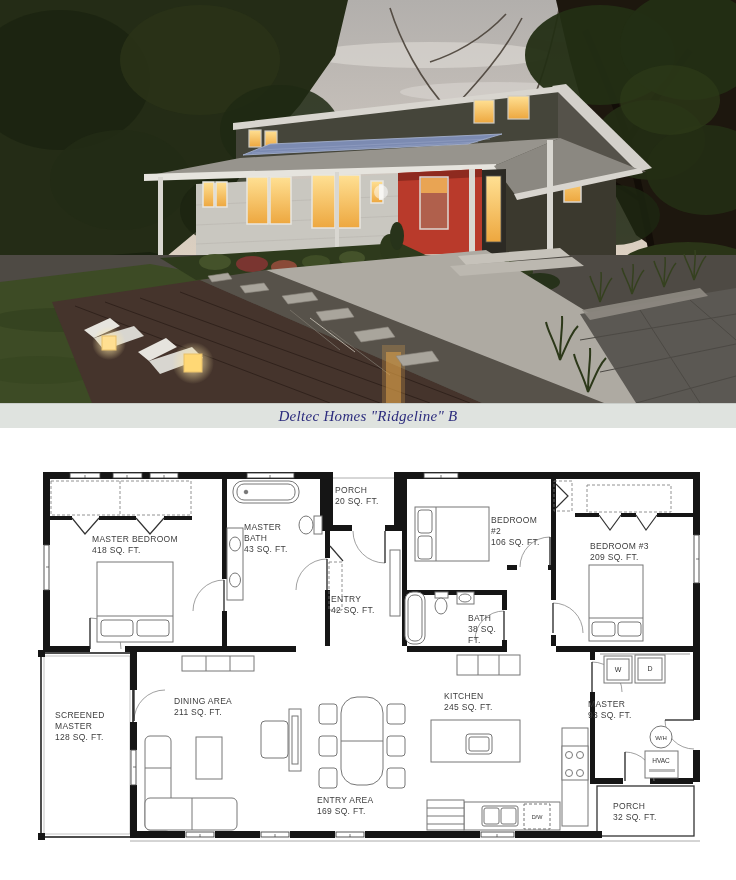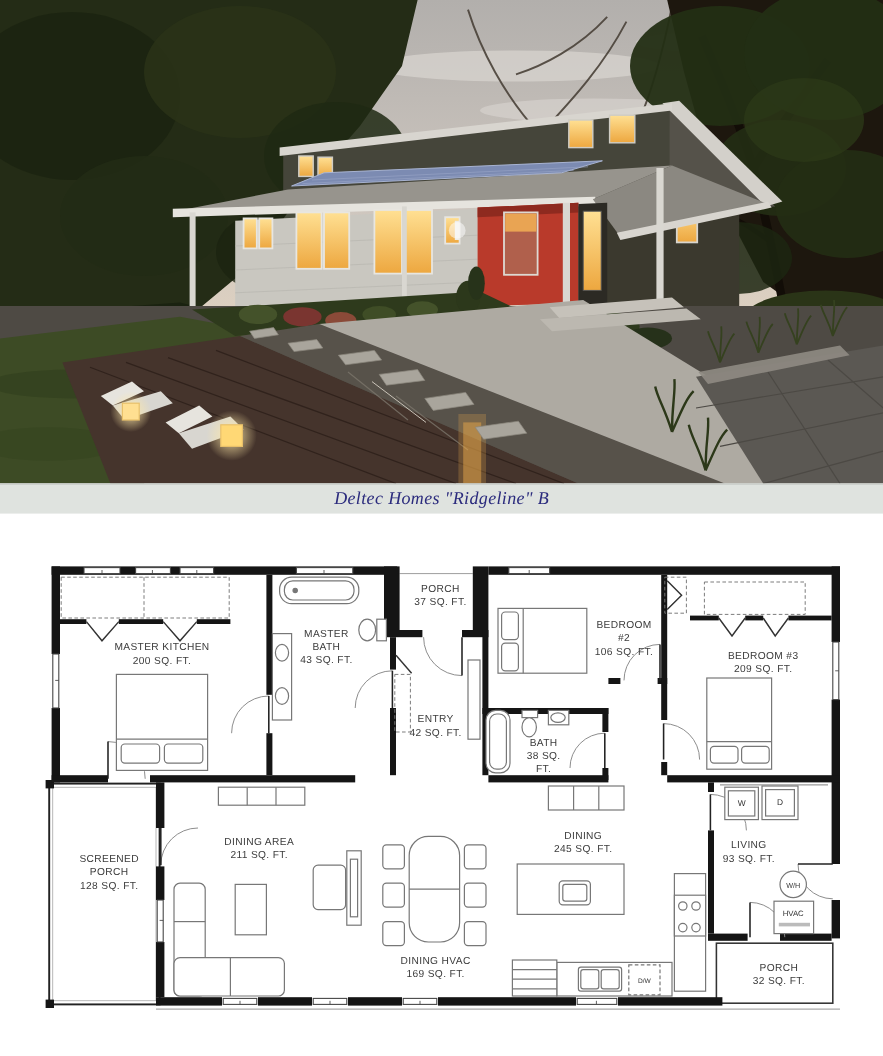--- a/index.html
+++ b/index.html
@@ -5,21 +5,21 @@
   html,body{margin:0;padding:0;background:#fff;}
   .page{position:relative;width:736px;height:880px;background:#fff;overflow:hidden;
         font-family:"Liberation Sans",sans-serif;}
   .photo{position:absolute;left:0;top:0;width:736px;height:403px;}
   .caption-bar{position:absolute;left:0;top:403px;width:736px;height:24px;
         background:#dfe3df;border-top:1px solid #c9cdc9;display:flex;align-items:center;justify-content:center;}
   .caption-text{font-family:"Liberation Serif","DejaVu Serif",serif;font-style:italic;
         font-size:15px;color:#2b2b7d;letter-spacing:.3px;}
   .plan{position:absolute;left:0;top:450px;width:736px;height:412px;background:#fff;}
   .plan svg{position:absolute;left:0;top:0;}
-  .rlabel{position:absolute;transform:translate(-50%,-50%);text-align:center;
+  .rlabel{position:absolute;transform:translate(-50%,-50%);text-align:left;
         font-size:8.5px;line-height:1.3;letter-spacing:.3px;color:#3c3c3c;z-index:2;}
   .rlabel .rname,.rlabel .rarea{display:block;}
   .plan text{font-family:"Liberation Sans",sans-serif;fill:#333;}
 </style>
 </head>
 <body>
 
 <div class="page">
 
   <div class="photo">
@@ -448,65 +448,65 @@
       <g text-anchor="middle">
         <text x="618" y="222" font-size="7">W</text>
         <text x="650" y="221" font-size="7">D</text>
         <text x="661" y="290" font-size="6">W/H</text>
         <text x="661" y="313" font-size="6.5">HVAC</text>
         <text x="537" y="369" font-size="5.5">D/W</text>
       </g>
     </svg>
 
     <div class="rlabel" style="left:135px;top:95px;width:86px">
-      <span class="rname">MASTER KITCHEN</span>
-      <span class="rarea">200 SQ. FT.</span>
+      <span class="rname">MASTER BEDROOM</span>
+      <span class="rarea">418 SQ. FT.</span>
     </div>
     <div class="rlabel" style="left:272px;top:89px;width:56px">
       <span class="rname">MASTER BATH</span>
       <span class="rarea">43 SQ. FT.</span>
     </div>
     <div class="rlabel" style="left:367px;top:46px;width:64px">
       <span class="rname">PORCH</span>
-      <span class="rarea">37 SQ. FT.</span>
+      <span class="rarea">20 SQ. FT.</span>
     </div>
     <div class="rlabel" style="left:363px;top:155px;width:64px">
       <span class="rname">ENTRY</span>
       <span class="rarea">42 SQ. FT.</span>
     </div>
     <div class="rlabel" style="left:520px;top:82px;width:58px">
       <span class="rname">BEDROOM #2</span>
       <span class="rarea">106 SQ. FT.</span>
     </div>
     <div class="rlabel" style="left:636px;top:102px;width:92px">
       <span class="rname">BEDROOM #3</span>
       <span class="rarea">209 SQ. FT.</span>
     </div>
-    <div class="rlabel" style="left:453px;top:180px;width:36px">
+    <div class="rlabel" style="left:486px;top:180px;width:36px">
       <span class="rname">BATH</span>
       <span class="rarea">38 SQ. FT.</span>
     </div>
     <div class="rlabel" style="left:91px;top:277px;width:72px">
-      <span class="rname">SCREENED PORCH</span>
+      <span class="rname">SCREENED MASTER</span>
       <span class="rarea">128 SQ. FT.</span>
     </div>
     <div class="rlabel" style="left:216px;top:257px;width:84px">
       <span class="rname">DINING AREA</span>
       <span class="rarea">211 SQ. FT.</span>
     </div>
     <div class="rlabel" style="left:363px;top:356px;width:92px">
-      <span class="rname">DINING HVAC</span>
+      <span class="rname">ENTRY AREA</span>
       <span class="rarea">169 SQ. FT.</span>
     </div>
     <div class="rlabel" style="left:486px;top:252px;width:84px">
-      <span class="rname">DINING</span>
+      <span class="rname">KITCHEN</span>
       <span class="rarea">245 SQ. FT.</span>
     </div>
     <div class="rlabel" style="left:624px;top:260px;width:72px">
-      <span class="rname">LIVING</span>
+      <span class="rname">MASTER</span>
       <span class="rarea">93 SQ. FT.</span>
     </div>
     <div class="rlabel" style="left:649px;top:362px;width:72px">
       <span class="rname">PORCH</span>
       <span class="rarea">32 SQ. FT.</span>
     </div>
   </div>
 
 </div>
 

